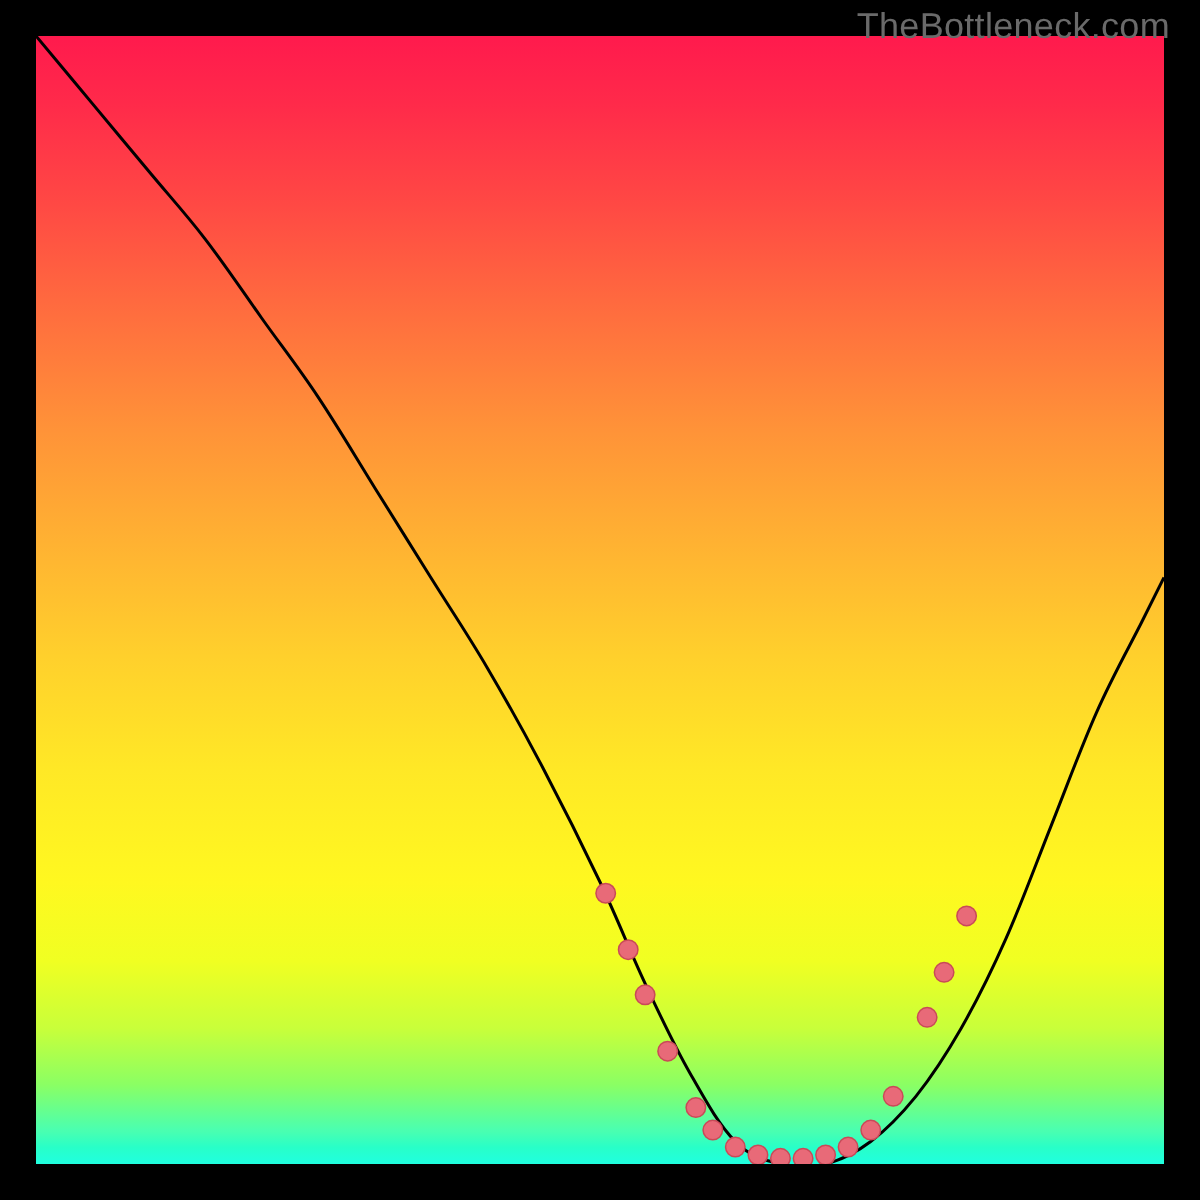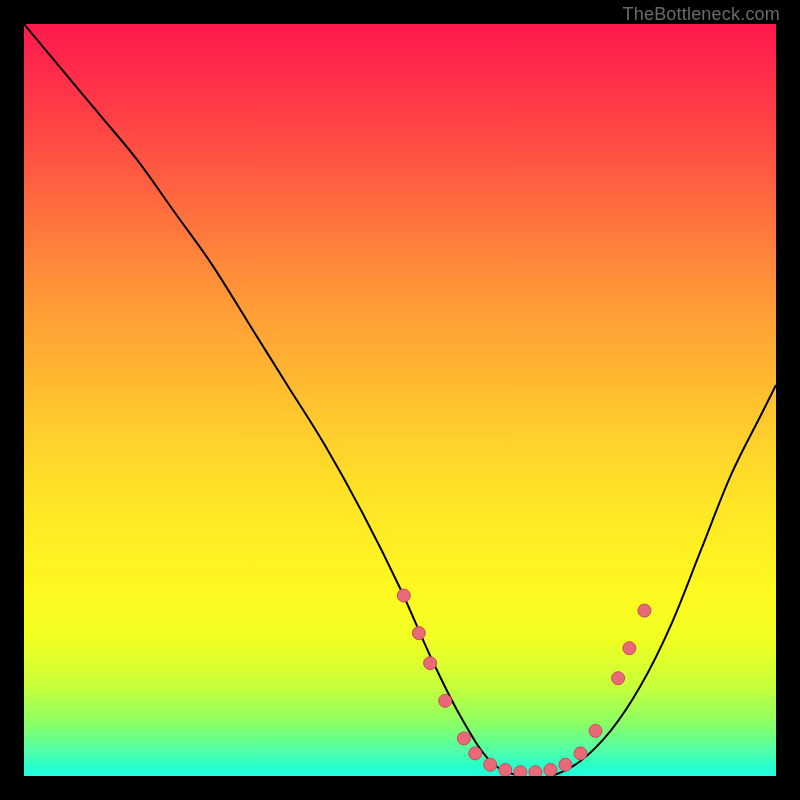--- a/index.html
+++ b/index.html
@@ -49,21 +49,21 @@
     position: absolute;
     left: 0; top: 0;
     width: 100%;
     height: 100%;
   }
   .watermark {
     position: absolute;
     top: 4px;
     right: 20px;
     font-family: Arial, Helvetica, sans-serif;
-    font-size: 18px;
+    font-size: 24px;
     color: #6a6a6a;
     font-weight: 400;
     letter-spacing: 0.2px;
   }
   .dot {
     fill: #e86a78;
     stroke: #c94a58;
     stroke-width: 1;
   }
   .main-curve {

